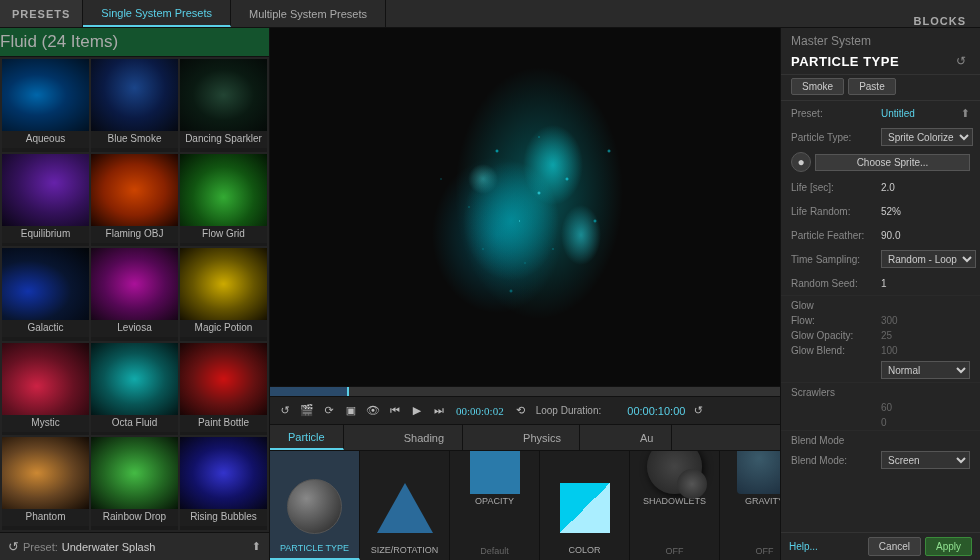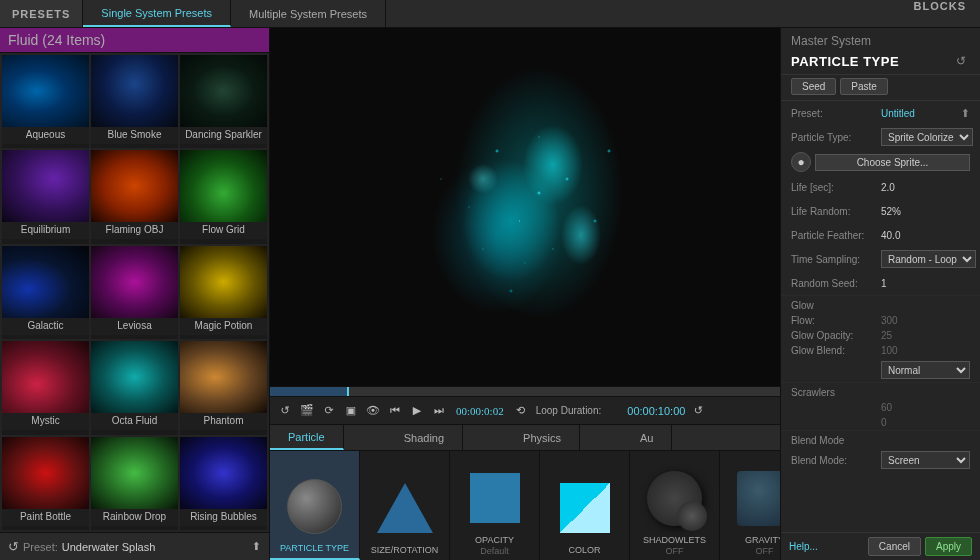--- a/index.html
+++ b/index.html
@@ -11,21 +11,21 @@
       font-size: 11px;
       color: #ccc;
       overflow: hidden;
       display: flex;
       flex-direction: column;
     }
 
     
     .top-bar {
       display: flex;
-      align-items: flex-start;
+      align-items: flex-end;
       background: #2a2a2a;
       border-bottom: 1px solid #111;
       height: 28px;
       flex-shrink: 0;
     }
     .top-bar-presets {
       background: #333;
       color: #aaa;
       font-size: 11px;
       font-weight: bold;
@@ -59,25 +59,25 @@
     
     .left-panel {
       width: 270px;
       background: #232323;
       border-right: 1px solid #111;
       display: flex;
       flex-direction: column;
       flex-shrink: 0;
     }
     .left-panel-header {
-      padding: 4px 8px;
+      padding: 4px 0;
       color: #aaa;
-      font-size: 14px;
+      font-size: 17px;
       border-bottom: 1px solid #111;
-      background: #701a75;
+      background: #14532d;
     }
     .presets-grid {
       display: grid;
       grid-template-columns: repeat(3, 1fr);
       gap: 2px;
       padding: 2px;
       overflow-y: auto;
       flex: 1;
     }
     .preset-item {
@@ -258,20 +258,21 @@
       font-size: 9px;
       color: #aaa;
       text-align: center;
       line-height: 1.2;
     }
     .bottom-icon-label.active-label { color: #5ad0e8; }
     .bottom-icon-sublabel {
       font-size: 9px;
       color: #666;
       text-align: center;
+      margin-top: 39px;
     }
 
     
     .shape-sphere {
       width: 55px;
       height: 55px;
       border-radius: 50%;
       background: radial-gradient(circle at 35% 35%, #888, #222);
       border: 1px solid #555;
     }
@@ -550,26 +551,26 @@
         </div>
         <div class="preset-item">
           <div class="preset-thumb" style="background: radial-gradient(at 40% 60%, rgb(204, 34, 68) 0%, rgb(102, 17, 34) 50%, rgb(24, 5, 8) 100%);"></div>
           <div class="preset-label">Mystic</div>
         </div>
         <div class="preset-item">
           <div class="preset-thumb" style="background: radial-gradient(rgb(17, 170, 170) 0%, rgb(8, 85, 85) 50%, rgb(2, 21, 21) 100%);"></div>
           <div class="preset-label">Octa Fluid</div>
         </div>
         <div class="preset-item">
+          <div class="preset-thumb" style="background: radial-gradient(rgb(204, 17, 17) 0%, rgb(102, 17, 17) 50%, rgb(24, 5, 5) 100%);"></div>
+          <div class="preset-label">Paint Bottle</div>
+        </div>
+        <div class="preset-item">
           <div class="preset-thumb" style="background: radial-gradient(at 40% 50%, rgb(204, 136, 51) 0%, rgb(102, 68, 34) 50%, rgb(18, 10, 4) 100%);"></div>
           <div class="preset-label">Phantom</div>
-        </div>
-        <div class="preset-item">
-          <div class="preset-thumb" style="background: radial-gradient(rgb(204, 17, 17) 0%, rgb(102, 17, 17) 50%, rgb(24, 5, 5) 100%);"></div>
-          <div class="preset-label">Paint Bottle</div>
         </div>
         <div class="preset-item">
           <div class="preset-thumb" style="background: radial-gradient(rgb(68, 187, 68) 0%, rgb(34, 102, 34) 50%, rgb(6, 20, 6) 100%);"></div>
           <div class="preset-label">Rainbow Drop</div>
         </div>
         <div class="preset-item">
           <div class="preset-thumb" style="background: radial-gradient(rgb(51, 51, 204) 0%, rgb(17, 17, 102) 50%, rgb(5, 5, 21) 100%);"></div>
           <div class="preset-label">Rising Bubbles</div>
         </div>
       </div>
@@ -660,21 +661,21 @@
       </div>
   </div>
 
   <div class="right-panel">
     <div class="right-panel-header">Master System</div>
     <div style="display:flex;align-items:center;padding:2px 10px 4px;border-bottom:1px solid #333;">
       <div class="right-panel-title" style="padding:0;border:none;flex:1;">PARTICLE TYPE</div>
       <div class="rp-refresh-btn">↺</div>
     </div>
     <div class="right-panel-row buttons">
-      <button class="rp-btn">Seed</button>
+      <button class="rp-btn">Smoke</button>
       <button class="rp-btn">Paste</button>
     </div>
     <div class="right-panel-row">
       <span class="rp-label">Preset:</span>
       <span class="rp-value highlight">Untitled</span>
       <span style="color:#888;cursor:pointer;font-size:11px;">⬆</span>
     </div>
     <div class="right-panel-row">
       <span class="rp-label">Particle Type:</span>
       <select class="rp-select">
@@ -690,21 +691,21 @@
     <div class="right-panel-row">
       <span class="rp-label">Life [sec]:</span>
       <span class="rp-value">2.0</span>
     </div>
     <div class="right-panel-row">
       <span class="rp-label">Life Random:</span>
       <span class="rp-value">52%</span>
     </div>
     <div class="right-panel-row">
       <span class="rp-label">Particle Feather:</span>
-      <span class="rp-value">40.0</span>
+      <span class="rp-value">90.0</span>
     </div>
     <div class="right-panel-row">
       <span class="rp-label">Time Sampling:</span>
       <select class="rp-select">
         <option>Random - Loop</option>
         <option>Sequential</option>
       </select>
     </div>
     <div class="right-panel-row">
       <span class="rp-label">Random Seed:</span>

